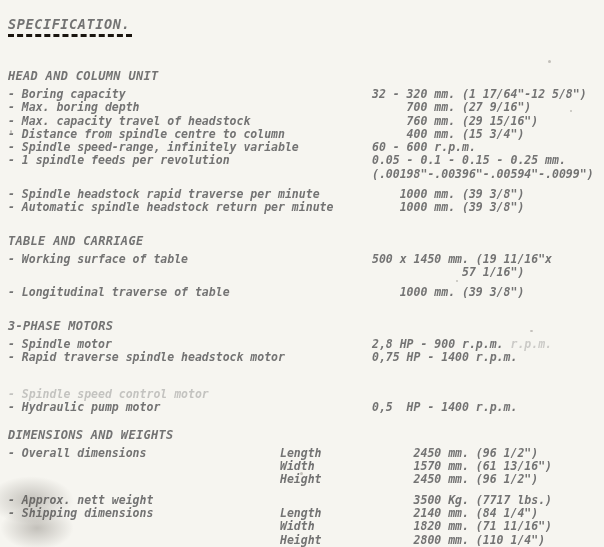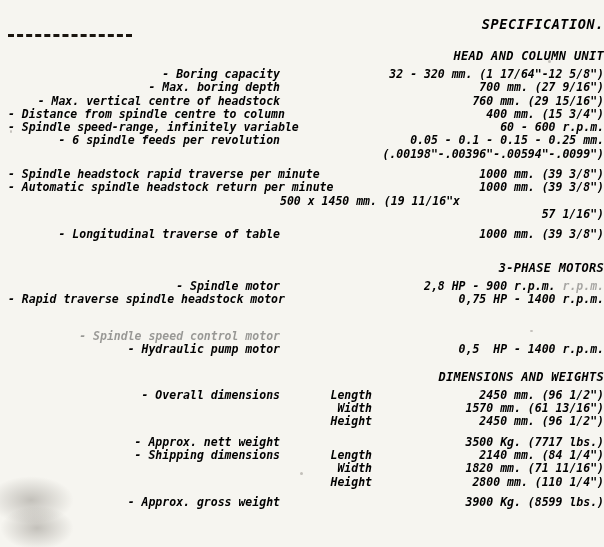--- a/index.html
+++ b/index.html
@@ -4,30 +4,30 @@
 <style>
   html, body { margin:0; padding:0; }
   body {
     width:604px; height:547px; overflow:hidden; position:relative;
     background:#f6f5f0;
   }
   .page {
     position:relative; width:100%; height:100%; box-sizing:border-box;
     padding:10px 0 0 8px;
     font-family:"DejaVu Sans Mono", monospace;
-    font-style:italic; font-weight:700; color:#000000;text-align:right;
+    font-style:italic; font-weight:700; color:#737373;
   }
   .title {
     font-size:13.5px; letter-spacing:0.6px; margin:6px 0 0 0; display:inline-block;
   }
   .title-underline {
     width:124px; border-top:3px dashed #1a150f; margin-top:1px;
   }
   .heading { font-size:12px; letter-spacing:0.3px; margin:19px 0 5px 0; }
-  #sections > section:nth-child(1) .heading { margin-top:12px; }
+  #sections > section:nth-child(1) .heading { margin-top:32px; }
   #sections > section:nth-child(4) .heading { margin-top:13px; }
   .row {
     display:grid; grid-template-columns:272px 92px 1fr;
     font-size:11.5px; line-height:13.3px;
   }
   .row span { white-space:pre; display:block; }
   .row.gap { margin-top:7px; }
   .row.faded { opacity:0.38; filter:blur(0.35px);margin-top:24px; }
   .ghost { opacity:0.32; display:inline !important; }
   .value .main { display:inline !important; }
@@ -58,57 +58,59 @@
           <span class="label">- Boring capacity</span>
           <span class="sub"></span>
           <span class="value"><span class="main">32 - 320 mm. (1 17/64"-12 5/8")</span></span>
         </div>
         <div class="row">
           <span class="label">- Max. boring depth</span>
           <span class="sub"></span>
           <span class="value"><span class="main">     700 mm. (27 9/16")</span></span>
         </div>
         <div class="row">
-          <span class="label">- Max. vertical centre of headstock</span>
+          <span class="label">- Max. capacity travel of headstock</span>
           <span class="sub"></span>
           <span class="value"><span class="main">     760 mm. (29 15/16")</span></span>
         </div>
         <div class="row">
           <span class="label">- Distance from spindle centre to column</span>
           <span class="sub"></span>
           <span class="value"><span class="main">     400 mm. (15 3/4")</span></span>
         </div>
         <div class="row">
           <span class="label">- Spindle speed-range, infinitely variable</span>
           <span class="sub"></span>
           <span class="value"><span class="main">60 - 600 r.p.m.</span></span>
         </div>
         <div class="row">
-          <span class="label">- 6 spindle feeds per revolution</span>
+          <span class="label">- 1 spindle feeds per revolution</span>
           <span class="sub"></span>
           <span class="value"><span class="main">0.05 - 0.1 - 0.15 - 0.25 mm.</span></span>
         </div>
         <div class="row">
           <span class="label"></span>
           <span class="sub"></span>
           <span class="value"><span class="main">(.00198"-.00396"-.00594"-.0099")</span></span>
         </div>
         <div class="row gap">
           <span class="label">- Spindle headstock rapid traverse per minute</span>
           <span class="sub"></span>
           <span class="value"><span class="main">    1000 mm. (39 3/8")</span></span>
         </div>
         <div class="row">
           <span class="label">- Automatic spindle headstock return per minute</span>
           <span class="sub"></span>
           <span class="value"><span class="main">    1000 mm. (39 3/8")</span></span>
         </div>
       </section>
       <section>
+        <h2 class="heading">TABLE AND CARRIAGE</h2>
         <div class="row">
+          <span class="label">- Working surface of table</span>
           <span class="sub"></span>
           <span class="value"><span class="main">500 x 1450 mm. (19 11/16"x</span></span>
         </div>
         <div class="row">
           <span class="label"></span>
           <span class="sub"></span>
           <span class="value"><span class="main">             57 1/16")</span></span>
         </div>
         <div class="row gap">
           <span class="label">- Longitudinal traverse of table</span>

